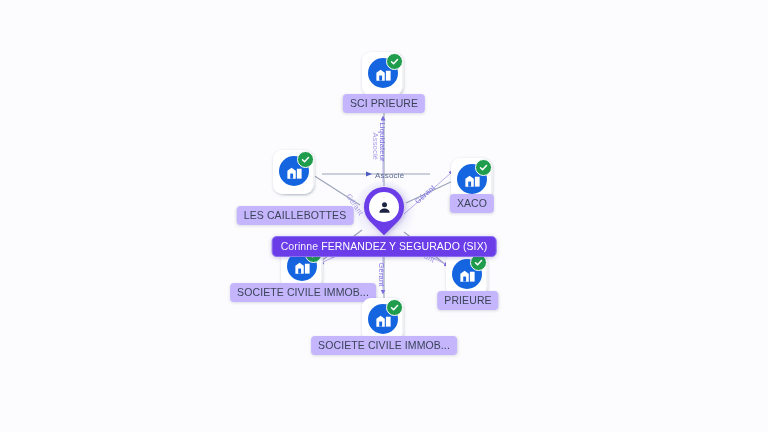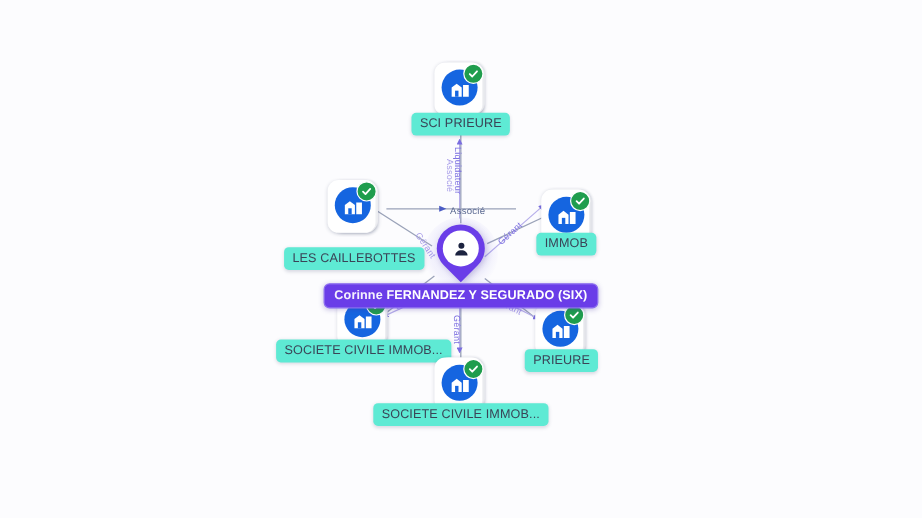--- a/index.html
+++ b/index.html
@@ -108,21 +108,21 @@
     display: flex;
     align-items: center;
     justify-content: center;
   }
   .pin-inner svg { display: block; }
 
   
   .node-label {
     position: absolute;
     transform: translate(-50%, 0);
-    background: #5eead4;
+    background: #c4b5fd;
     border-radius: 4px;
     padding: 3px 7px 4px 7px;
     font-size: 10.5px;
     line-height: 12px;
     color: #3a4457;
     white-space: nowrap;
     box-shadow: 0 1px 3px rgba(40,50,90,.17);
     letter-spacing: .1px;
   }
   .person-label {
@@ -133,25 +133,25 @@
     border-radius: 5px;
     padding: 3px 8px 4px 8px;
     font-size: 10.5px;
     line-height: 12px;
     white-space: nowrap;
     color: #ffffff;
     box-shadow: 0 1px 4px rgba(70,50,160,.28);
     letter-spacing: .1px;
   }
   .person-label .given {
-    font-weight: bold;
+    font-weight: normal;
     opacity: .93;
   }
   .person-label .family {
-    font-weight: bold;
+    font-weight: normal;
   }
 
   
   .edge-label {
     position: absolute;
     font-size: 7.5px;
     color: #7a6de0;
     white-space: nowrap;
     letter-spacing: .2px;
     transform-origin: 50% 50%;
@@ -270,21 +270,21 @@
         <rect x="18.6" y="13.4" width="1.5" height="1.8"></rect>
         <rect x="6.6" y="14.6" width="3.6" height="6.4" fill="#1565e0"></rect>
       </svg>
     </div>
     <div class="check-badge">
       <svg width="9" height="9" viewBox="0 0 24 24" fill="none" stroke="#ffffff" stroke-width="4" stroke-linecap="round" stroke-linejoin="round">
         <path d="M4 12.5L9.5 18L20 6.5"></path>
       </svg>
     </div>
   </div>
-  <div class="node-label" style="left:472px; top:194px;">IMMOB</div>
+  <div class="node-label" style="left:472px; top:194px;">XACO</div>
 
   <div class="company-node" style="left:303px; top:267px;">
     <div class="company-stack">
       <div class="sheet s1"></div>
         <div class="sheet s2"></div>
         <div class="sheet s3"></div>
     </div>
     <div class="company-disc">
       <svg width="19" height="19" viewBox="0 0 24 24" fill="#ffffff">
         <path d="M3 21V11.2L8.3 7.2L13.6 11.2V21H3Z"></path>

